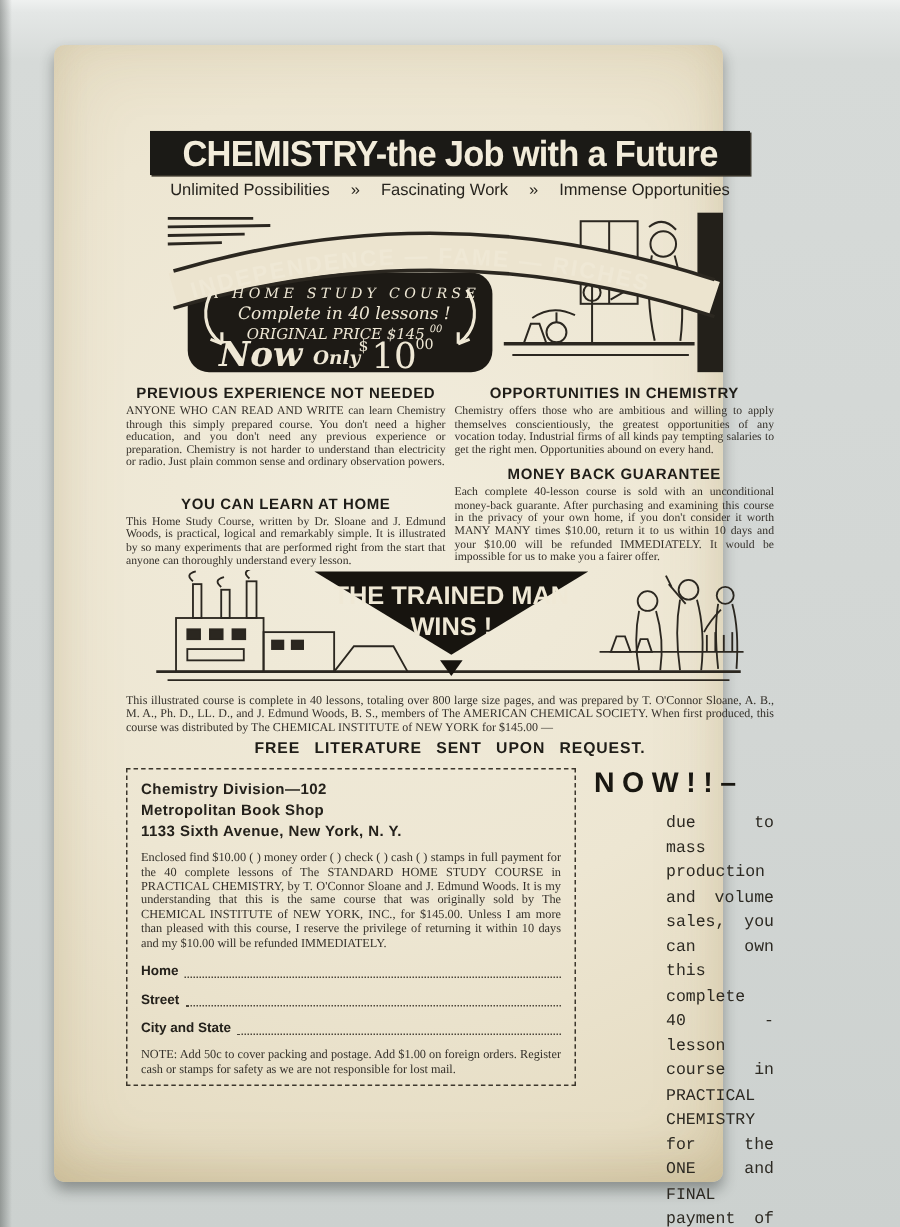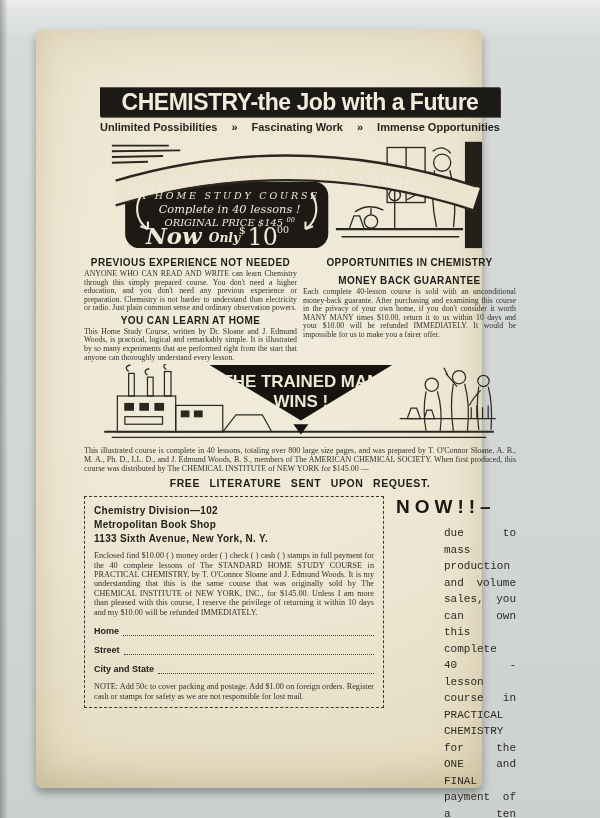--- a/index.html
+++ b/index.html
@@ -8,21 +8,21 @@
   body::before{content:"";position:absolute;left:0;top:0;width:8px;height:818px;
     background:linear-gradient(90deg,rgba(40,45,42,.35),rgba(40,45,42,0));}
   .page{position:absolute;left:36px;top:30px;width:446px;height:758px;border-radius:7px;
     background:radial-gradient(circle at 50% 40%,#f1ecdc 0%,#ede6d2 55%,#e6ddc4 88%,#ddd2b4 100%);
     box-shadow:0 5px 9px rgba(30,35,32,.38), inset 0 0 50px rgba(150,125,70,.16), inset 0 -12px 25px rgba(140,115,60,.12);}
   .content{position:absolute;left:48px;top:58px;width:432px;color:#2d2a23;}
   .masthead{width:400px;height:28px;margin:0 auto;background:#1b1a16;color:#f2ecda;
     display:flex;align-items:center;justify-content:center;font-weight:bold;font-size:23px;
     letter-spacing:-0.5px;transform:scaleY(1.05);box-shadow:1px 1px 0 #3a362c;}
   .subtitle{margin-top:5px;display:flex;justify-content:center;gap:14px;
-    font-weight:bold;font-size:11px;color:#27241e;}
+    font-weight:normal;font-size:11px;color:#27241e;}
   .hero{display:block;margin:5px 0 0 16px;}
   .cols{display:flex;gap:6px;margin-top:4px;}
   .col{width:213px;}
   .sec-h{font-weight:bold;font-size:10px;text-align:center;letter-spacing:.4px;color:#1f1d18;margin:3px 0 2px 0;}
   .sec-b{font-family:"Liberation Serif",serif;font-size:7.8px;line-height:1.1;text-align:justify;color:#34302a;}
   .trained{display:block;margin:2px 0 0 0;}
   .std-h{font-weight:bold;font-size:10.5px;text-align:center;letter-spacing:.5px;word-spacing:2px;color:#1f1d18;margin-top:2px;}
   .std-b{font-family:"Liberation Serif",serif;font-size:8px;line-height:1.13;text-align:justify;margin-top:2px;color:#34302a;}
   .free{font-weight:bold;font-size:10.5px;text-align:center;letter-spacing:.6px;word-spacing:6px;margin-top:4px;color:#1f1d18;}
   .bottom{display:flex;margin-top:7px;gap:12px;align-items:flex-start;}
@@ -110,25 +110,26 @@
           <path d="M40,96 l-8,-3 m8,3 l0,-8"></path>
         <path d="M212,58 C220,70 220,86 206,96"></path>
           <path d="M206,96 l8,-3 m-8,3 l0,-8"></path>
       </g>
     </svg>
 
     <div class="cols">
       <div class="col">
         <div class="sec-h">PREVIOUS EXPERIENCE NOT NEEDED</div>
         <div class="sec-b">ANYONE WHO CAN READ AND WRITE can learn Chemistry through this simply prepared course. You don't need a higher education, and you don't need any previous experience or preparation. Chemistry is not harder to understand than electricity or radio. Just plain common sense and ordinary observation powers.</div>
-        <div class="sec-h" style="margin-top:2px">YOU CAN LEARN AT HOME</div>
+        <div class="sec-h" style="margin-top:18px">YOU CAN LEARN AT HOME</div>
         <div class="sec-b">This Home Study Course, written by Dr. Sloane and J. Edmund Woods, is practical, logical and remarkably simple. It is illustrated by so many experiments that are performed right from the start that anyone can thoroughly understand every lesson.</div>
       </div>
       <div class="col">
         <div class="sec-h">OPPORTUNITIES IN CHEMISTRY</div>
+        <div class="sec-b">Chemistry offers those who are ambitious and willing to apply themselves conscientiously, the greatest opportunities of any vocation today. Industrial firms of all kinds pay tempting salaries to get the right men. Opportunities abound on every hand.</div>
         <div class="sec-h" style="margin-top:7px">MONEY BACK GUARANTEE</div>
         <div class="sec-b">Each complete 40-lesson course is sold with an unconditional money-back guarante. After purchasing and examining this course in the privacy of your own home, if you don't consider it worth MANY MANY times $10.00, return it to us within 10 days and your $10.00 will be refunded IMMEDIATELY. It would be impossible for us to make you a fairer offer.</div>
       </div>
     </div>
 
     <svg class="trained" width="430" height="80" viewBox="0 0 430 85">
       <g class="ink" stroke-width="1.3">
         <line x1="8" y1="72" x2="422" y2="72" stroke-width="2"></line>
         <line x1="16" y1="78" x2="414" y2="78"></line>
         <rect x="22" y="34" width="62" height="38"></rect>

